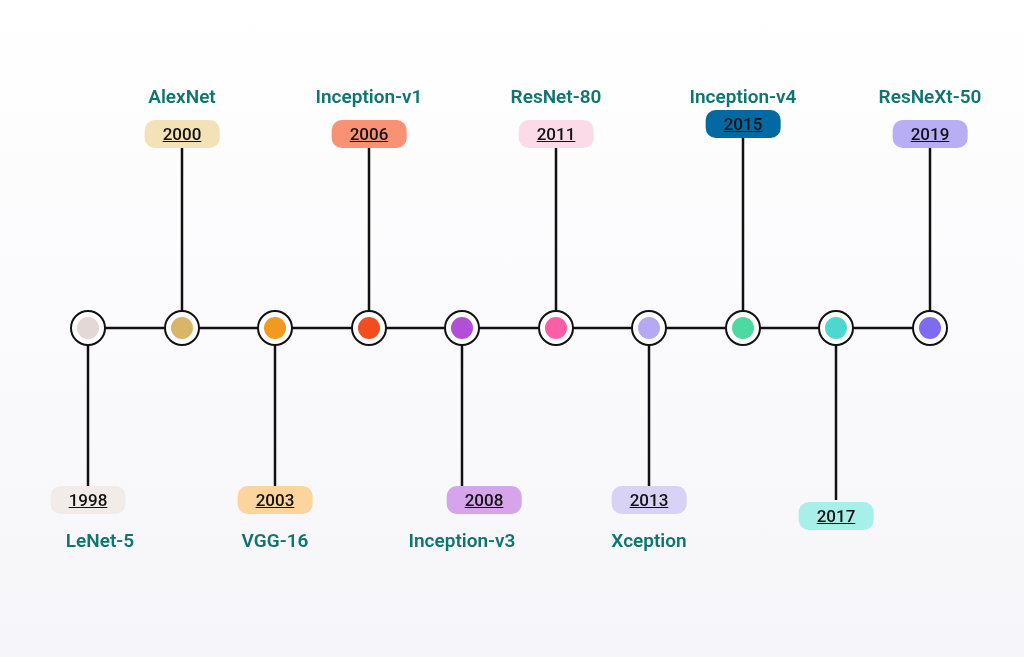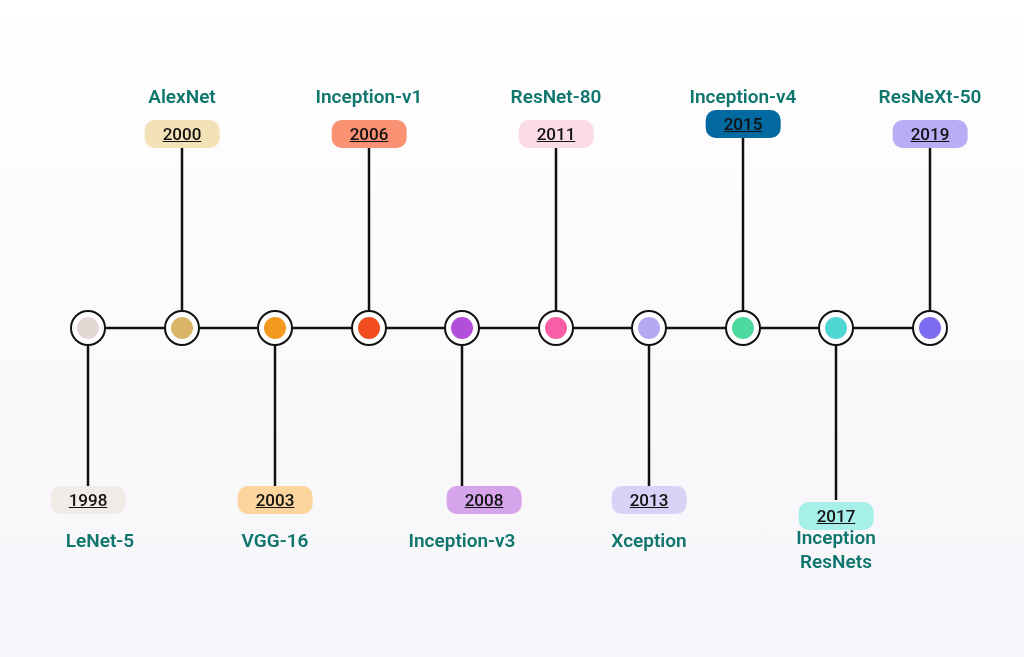--- a/index.html
+++ b/index.html
@@ -120,20 +120,18 @@
     <div class="label" style="left: 649px; top: 540px;">Xception</div>
     <div class="node" style="left: 743px; top: 328px;">
       <div class="dot" style="background: rgb(78, 217, 160);"></div>
     </div>
     <div class="pill" style="left: 743px; top: 124px; background: #0369a1;">2015</div>
     <div class="label" style="left: 743px; top: 96px;">Inception-v4</div>
     <div class="node" style="left: 836px; top: 328px;">
       <div class="dot" style="background: rgb(76, 216, 208);"></div>
     </div>
     <div class="pill" style="left: 836px; top: 500px; background: rgb(167, 239, 233); margin-top: 16px;">2017</div>
-    <div class="label multiline" style="left: 836px; top: 550px;">Inception
-ResNets</div>
     <div class="node" style="left: 930px; top: 328px;">
       <div class="dot" style="background: rgb(126, 108, 240);"></div>
     </div>
     <div class="pill" style="left: 930px; top: 134px; background: rgb(183, 174, 246);">2019</div>
     <div class="label" style="left: 930px; top: 96px;">ResNeXt-50</div>
   </div>
 
 </body></html>

